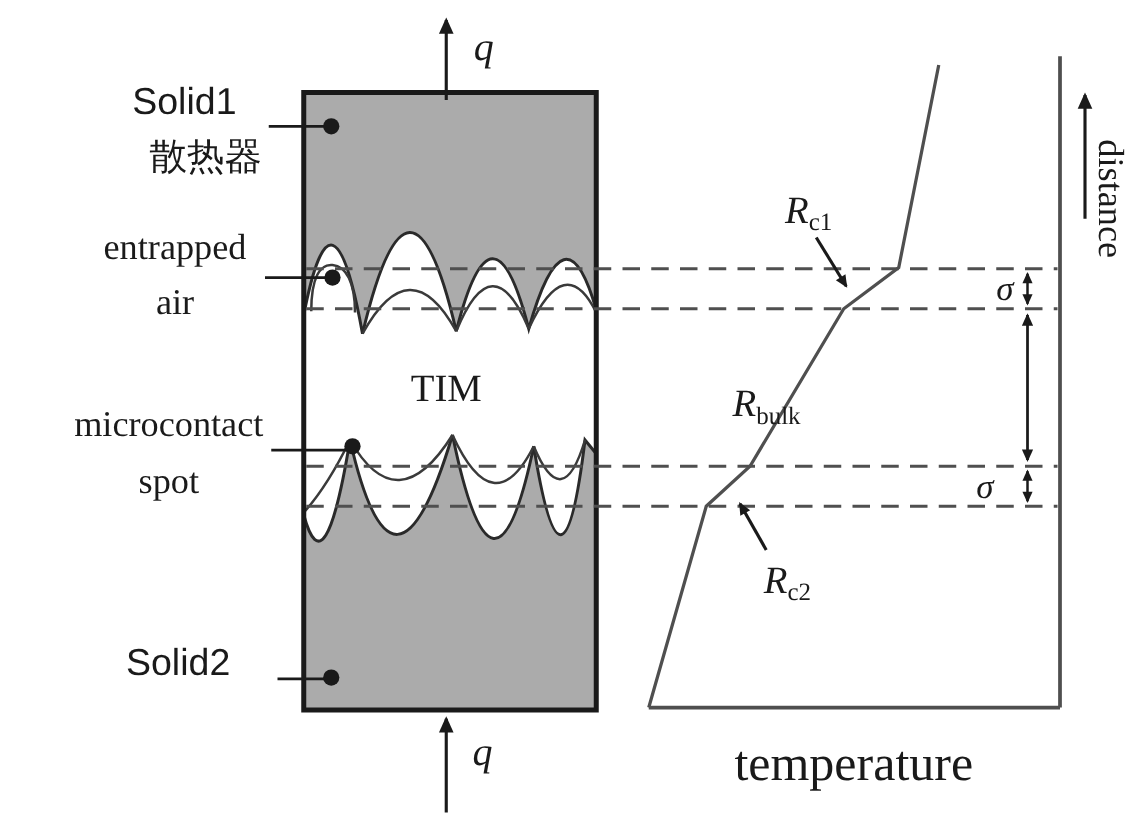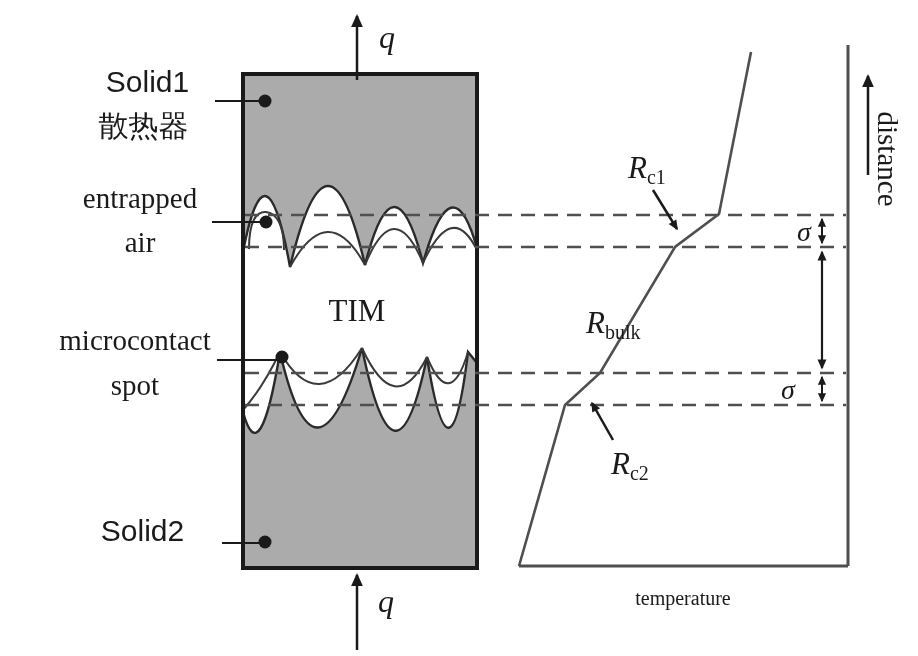--- a/index.html
+++ b/index.html
@@ -97,21 +97,21 @@
     <line x1="868" y1="175" x2="868" y2="76" stroke="#1a1a1a" stroke-width="2.5" marker-end="url(#ah16)"></line>
 
     <line x1="653" y1="190" x2="677" y2="229" stroke="#1a1a1a" stroke-width="2.5" marker-end="url(#ah12)"></line>
     <line x1="613" y1="440" x2="592" y2="403" stroke="#1a1a1a" stroke-width="2.5" marker-end="url(#ah12)"></line>
     <line x1="822" y1="219" x2="822" y2="243" stroke="#1a1a1a" stroke-width="2" marker-start="url(#ah9)" marker-end="url(#ah9)"></line>
     <line x1="822" y1="377" x2="822" y2="401" stroke="#1a1a1a" stroke-width="2" marker-start="url(#ah9)" marker-end="url(#ah9)"></line>
     <line x1="822" y1="252" x2="822" y2="368" stroke="#1a1a1a" stroke-width="2.2" marker-start="url(#ah12)" marker-end="url(#ah12)"></line>
   </svg>
 
   <div class="lbl sans lbl-solid" style="left:85px;top:67px;">Solid1</div>
-  <div class="lbl sans lbl-solid" style="left:81px;top:111px;">散热器</div>
+  <div class="lbl sans lbl-solid" style="left:102px;top:111px;">散热器</div>
 
   <div class="lbl serif lbl-two" style="left:50px;top:176px;width:180px;line-height:44px;">
     <span>entrapped</span>
     <span>air</span>
   </div>
 
   <div class="lbl serif lbl-two" style="left:25px;top:318px;width:220px;line-height:45px;">
     <span>microcontact</span>
     <span>spot</span>
   </div>
@@ -132,17 +132,17 @@
   </div>
 
   <div class="lbl serif rlbl" style="left:611px;top:446px;">
     <span class="base">R</span><span class="sub">c2</span>
   </div>
 
   <div class="lbl serif sigma" style="left:791px;top:216px;">σ</div>
   <div class="lbl serif sigma" style="left:775px;top:374px;">σ</div>
 
 
-  <div class="lbl serif" style="left:583px;top:587px;width:200px;font-size:20px;">temperature</div>
+  <div class="lbl serif" style="left:583px;top:587px;width:200px;font-size:40px;">temperature</div>
 
   <div class="lbl serif rot90" style="left:828px;top:143px;width:120px;height:32px;font-size:29px;">distance</div>
 
 </div>
 
 </body></html>

